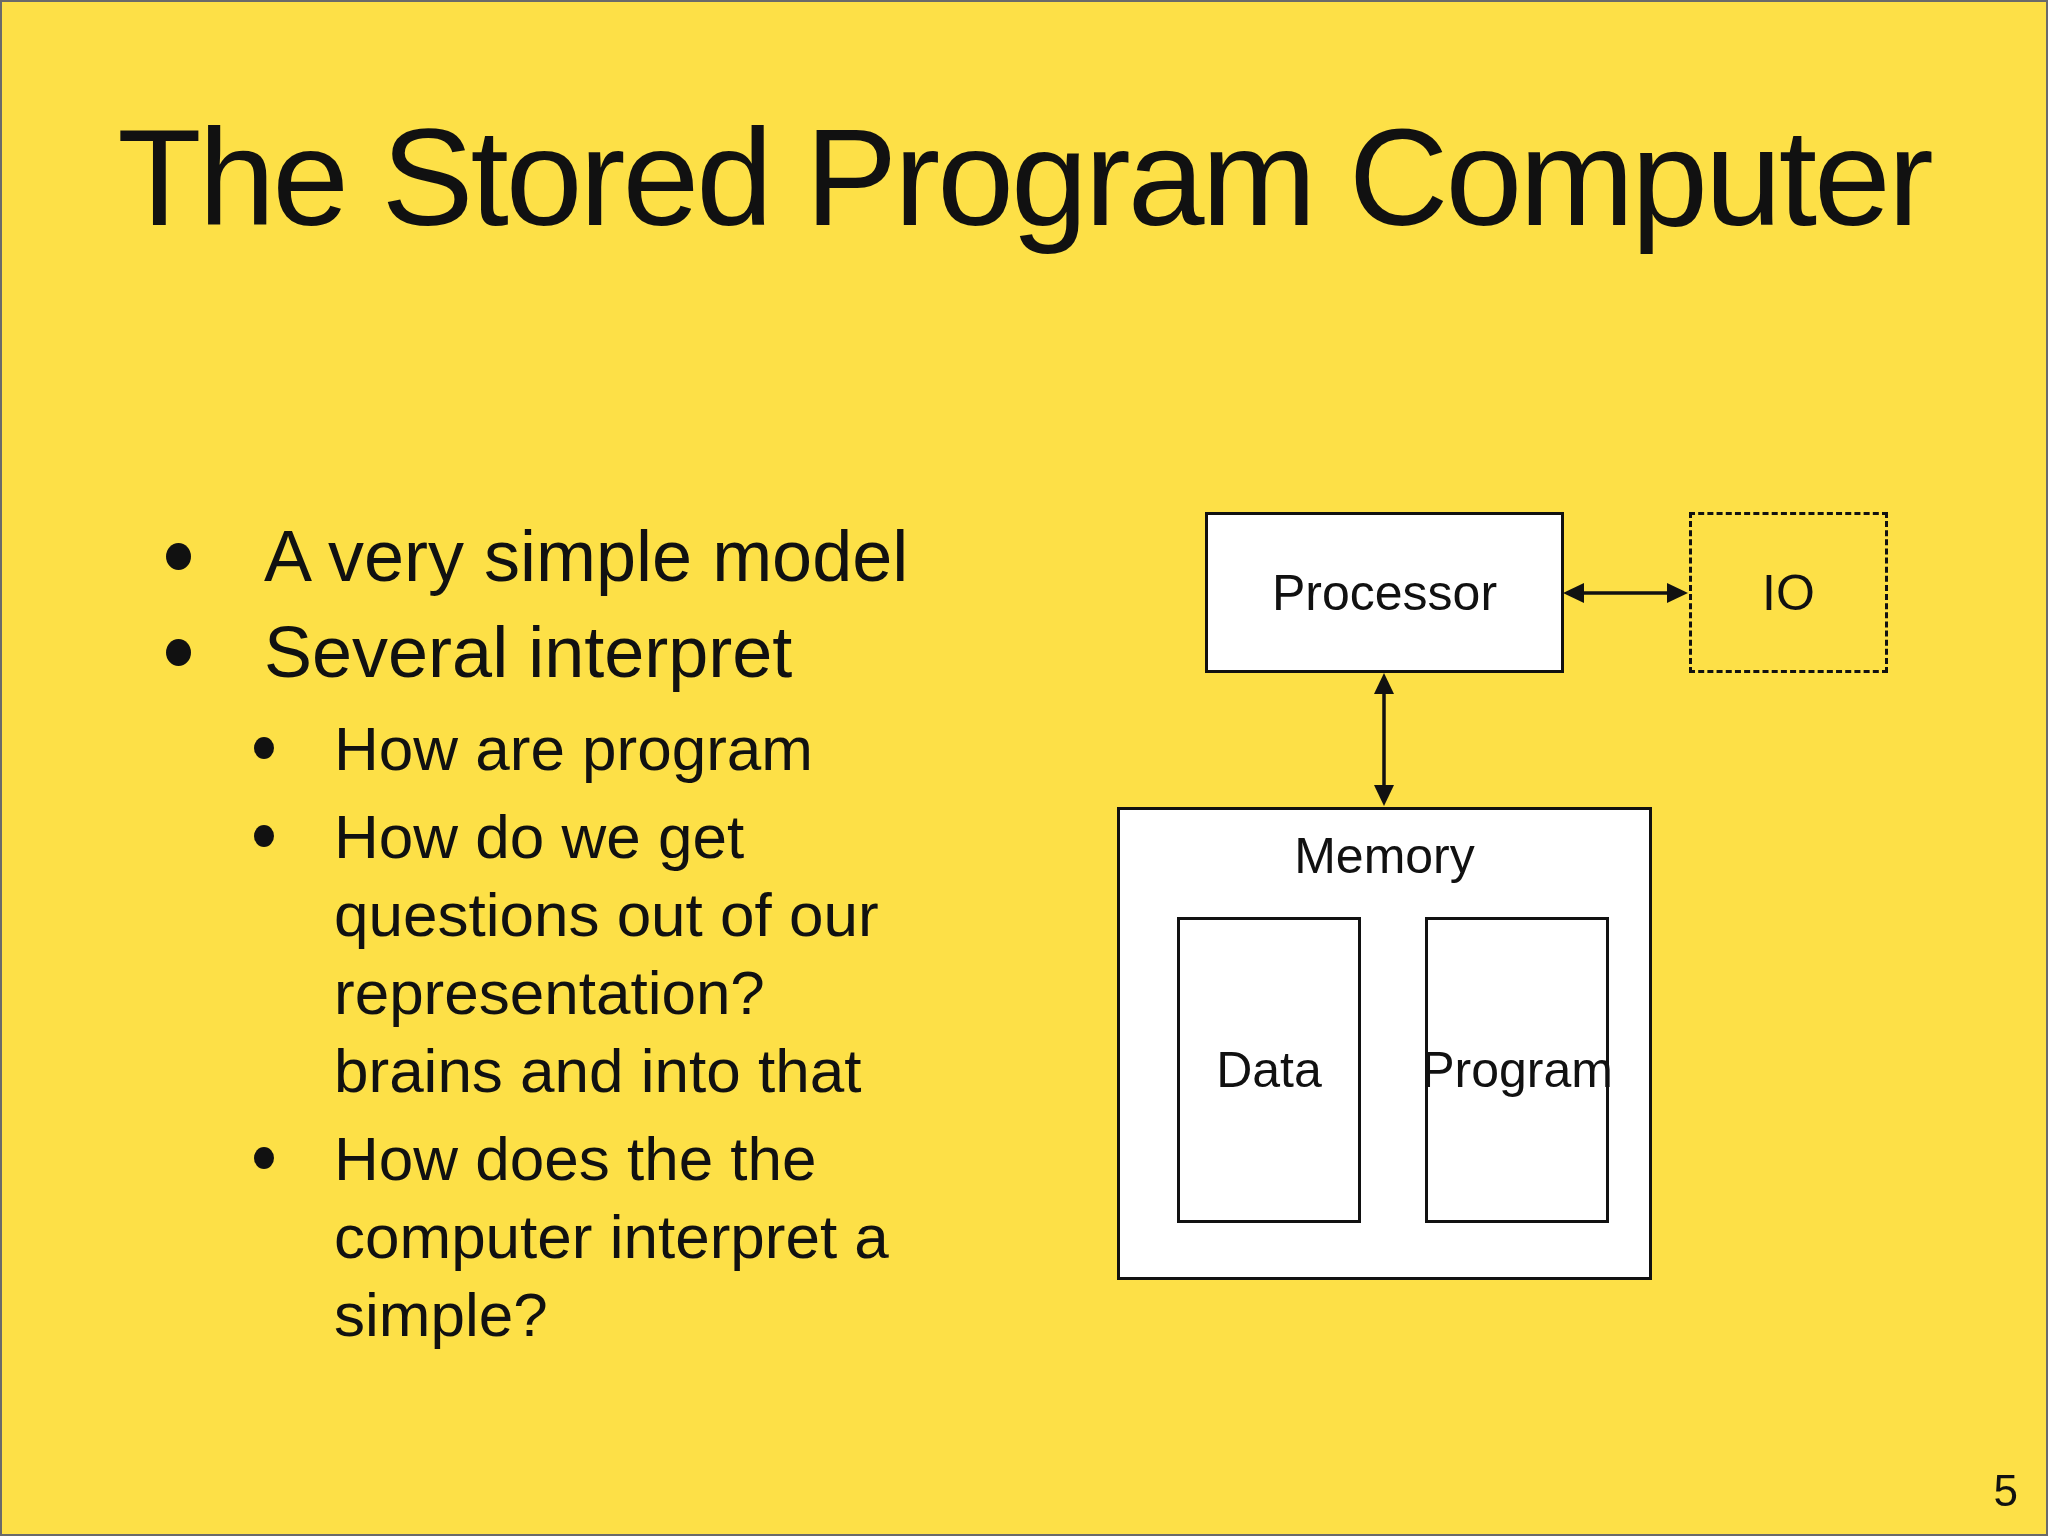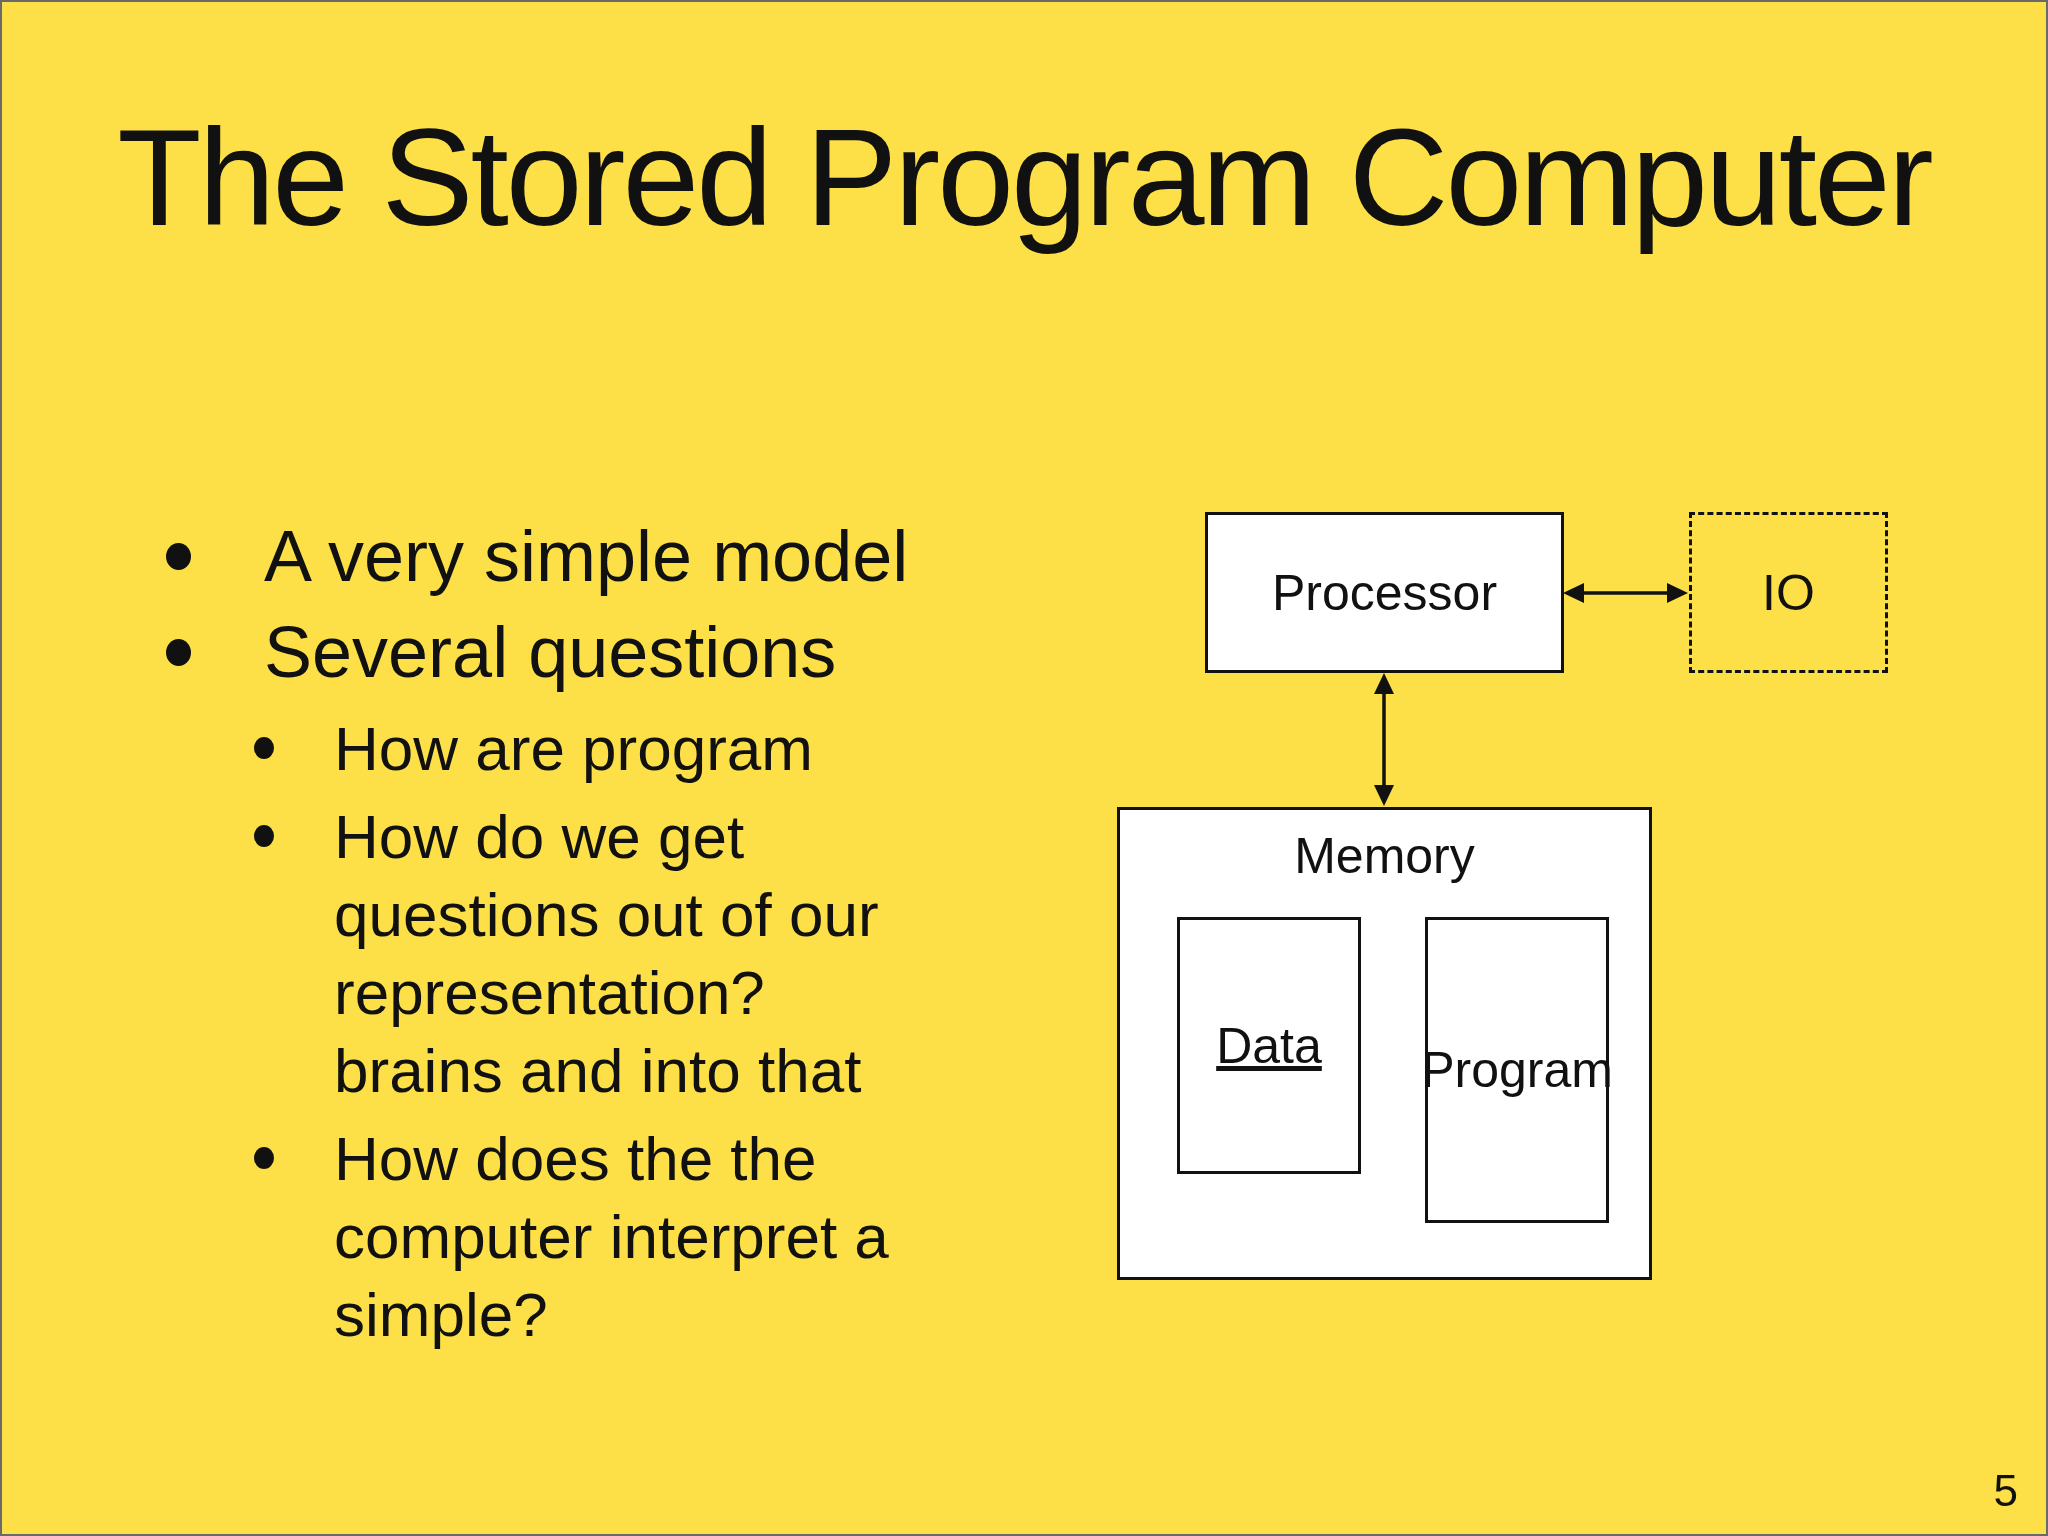--- a/index.html
+++ b/index.html
@@ -82,21 +82,21 @@
     display: flex;
     align-items: center;
     justify-content: center;
     font-size: 50px;
     color: #111111;
   }
   .processor { left: 1203px; top: 510px; width: 359px; height: 161px; }
   .io        { left: 1687px; top: 510px; width: 199px; height: 161px; border-style: dashed; background: transparent; }
   .memory    { left: 1115px; top: 805px; width: 535px; height: 473px; align-items: flex-start; }
   .memory-label { padding-top: 17px; }
-  .databox   { left: 1175px; top: 915px; width: 184px; height: 257px; text-decoration: underline; }
+  .databox   { left: 1175px; top: 915px; width: 184px; height: 306px; }
   .programbox{ left: 1423px; top: 915px; width: 184px; height: 306px; }
 
   .arrow { position: absolute; }
   .arrow-h { left: 1560px; top: 573px; }
   .arrow-v { left: 1364px; top: 670px; }
 
   
   .pagenum {
     position: absolute;
     right: 28px;
@@ -112,21 +112,21 @@
 
   <div class="title">The Stored Program Computer</div>
 
   <ul class="bullets">
     <li class="b1">
       <span class="dot"></span>
       <span class="tline">A very simple model</span>
     </li>
     <li class="b1">
       <span class="dot"></span>
-      <span class="tline">Several questions</span>
+      <span class="tline">Several interpret</span>
     </li>
     <li class="b2">
       <span class="dot"></span>
       <span class="tline">How are program</span>
     </li>
     <li class="b2">
       <span class="dot"></span>
       <span class="tline">How do we get</span>
       <span class="tline">questions out of our</span>
       <span class="tline">representation?</span>

